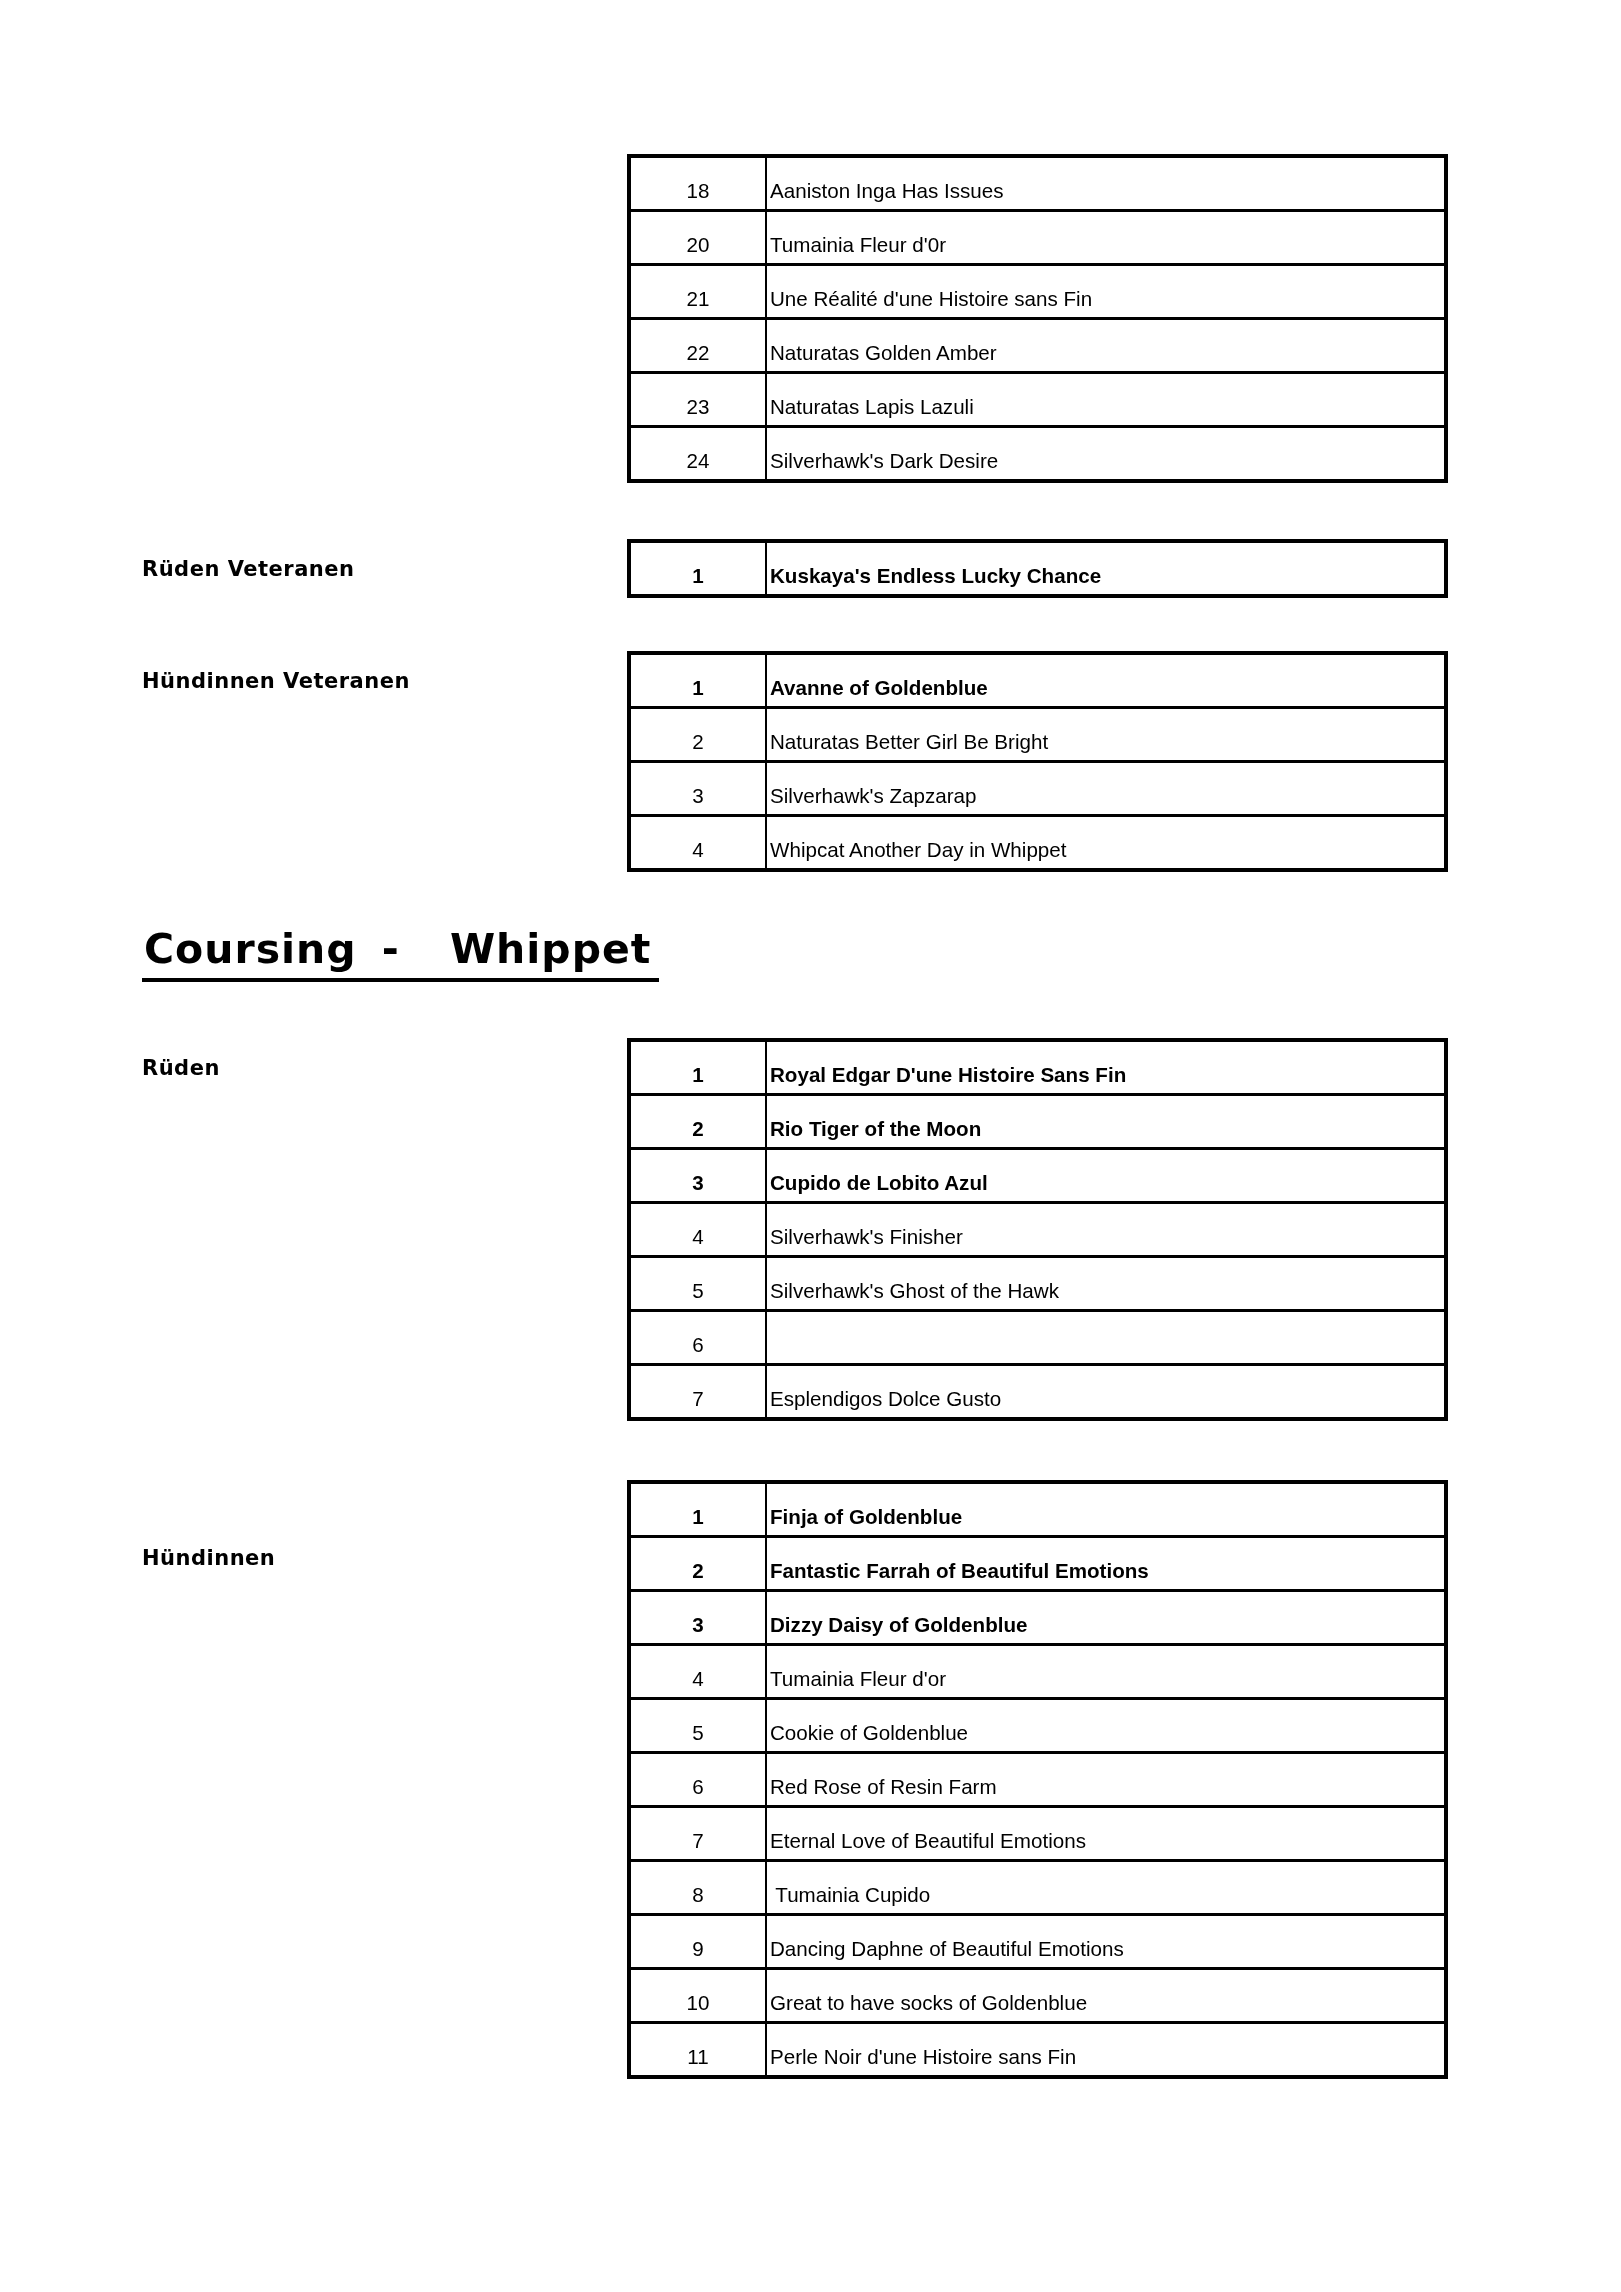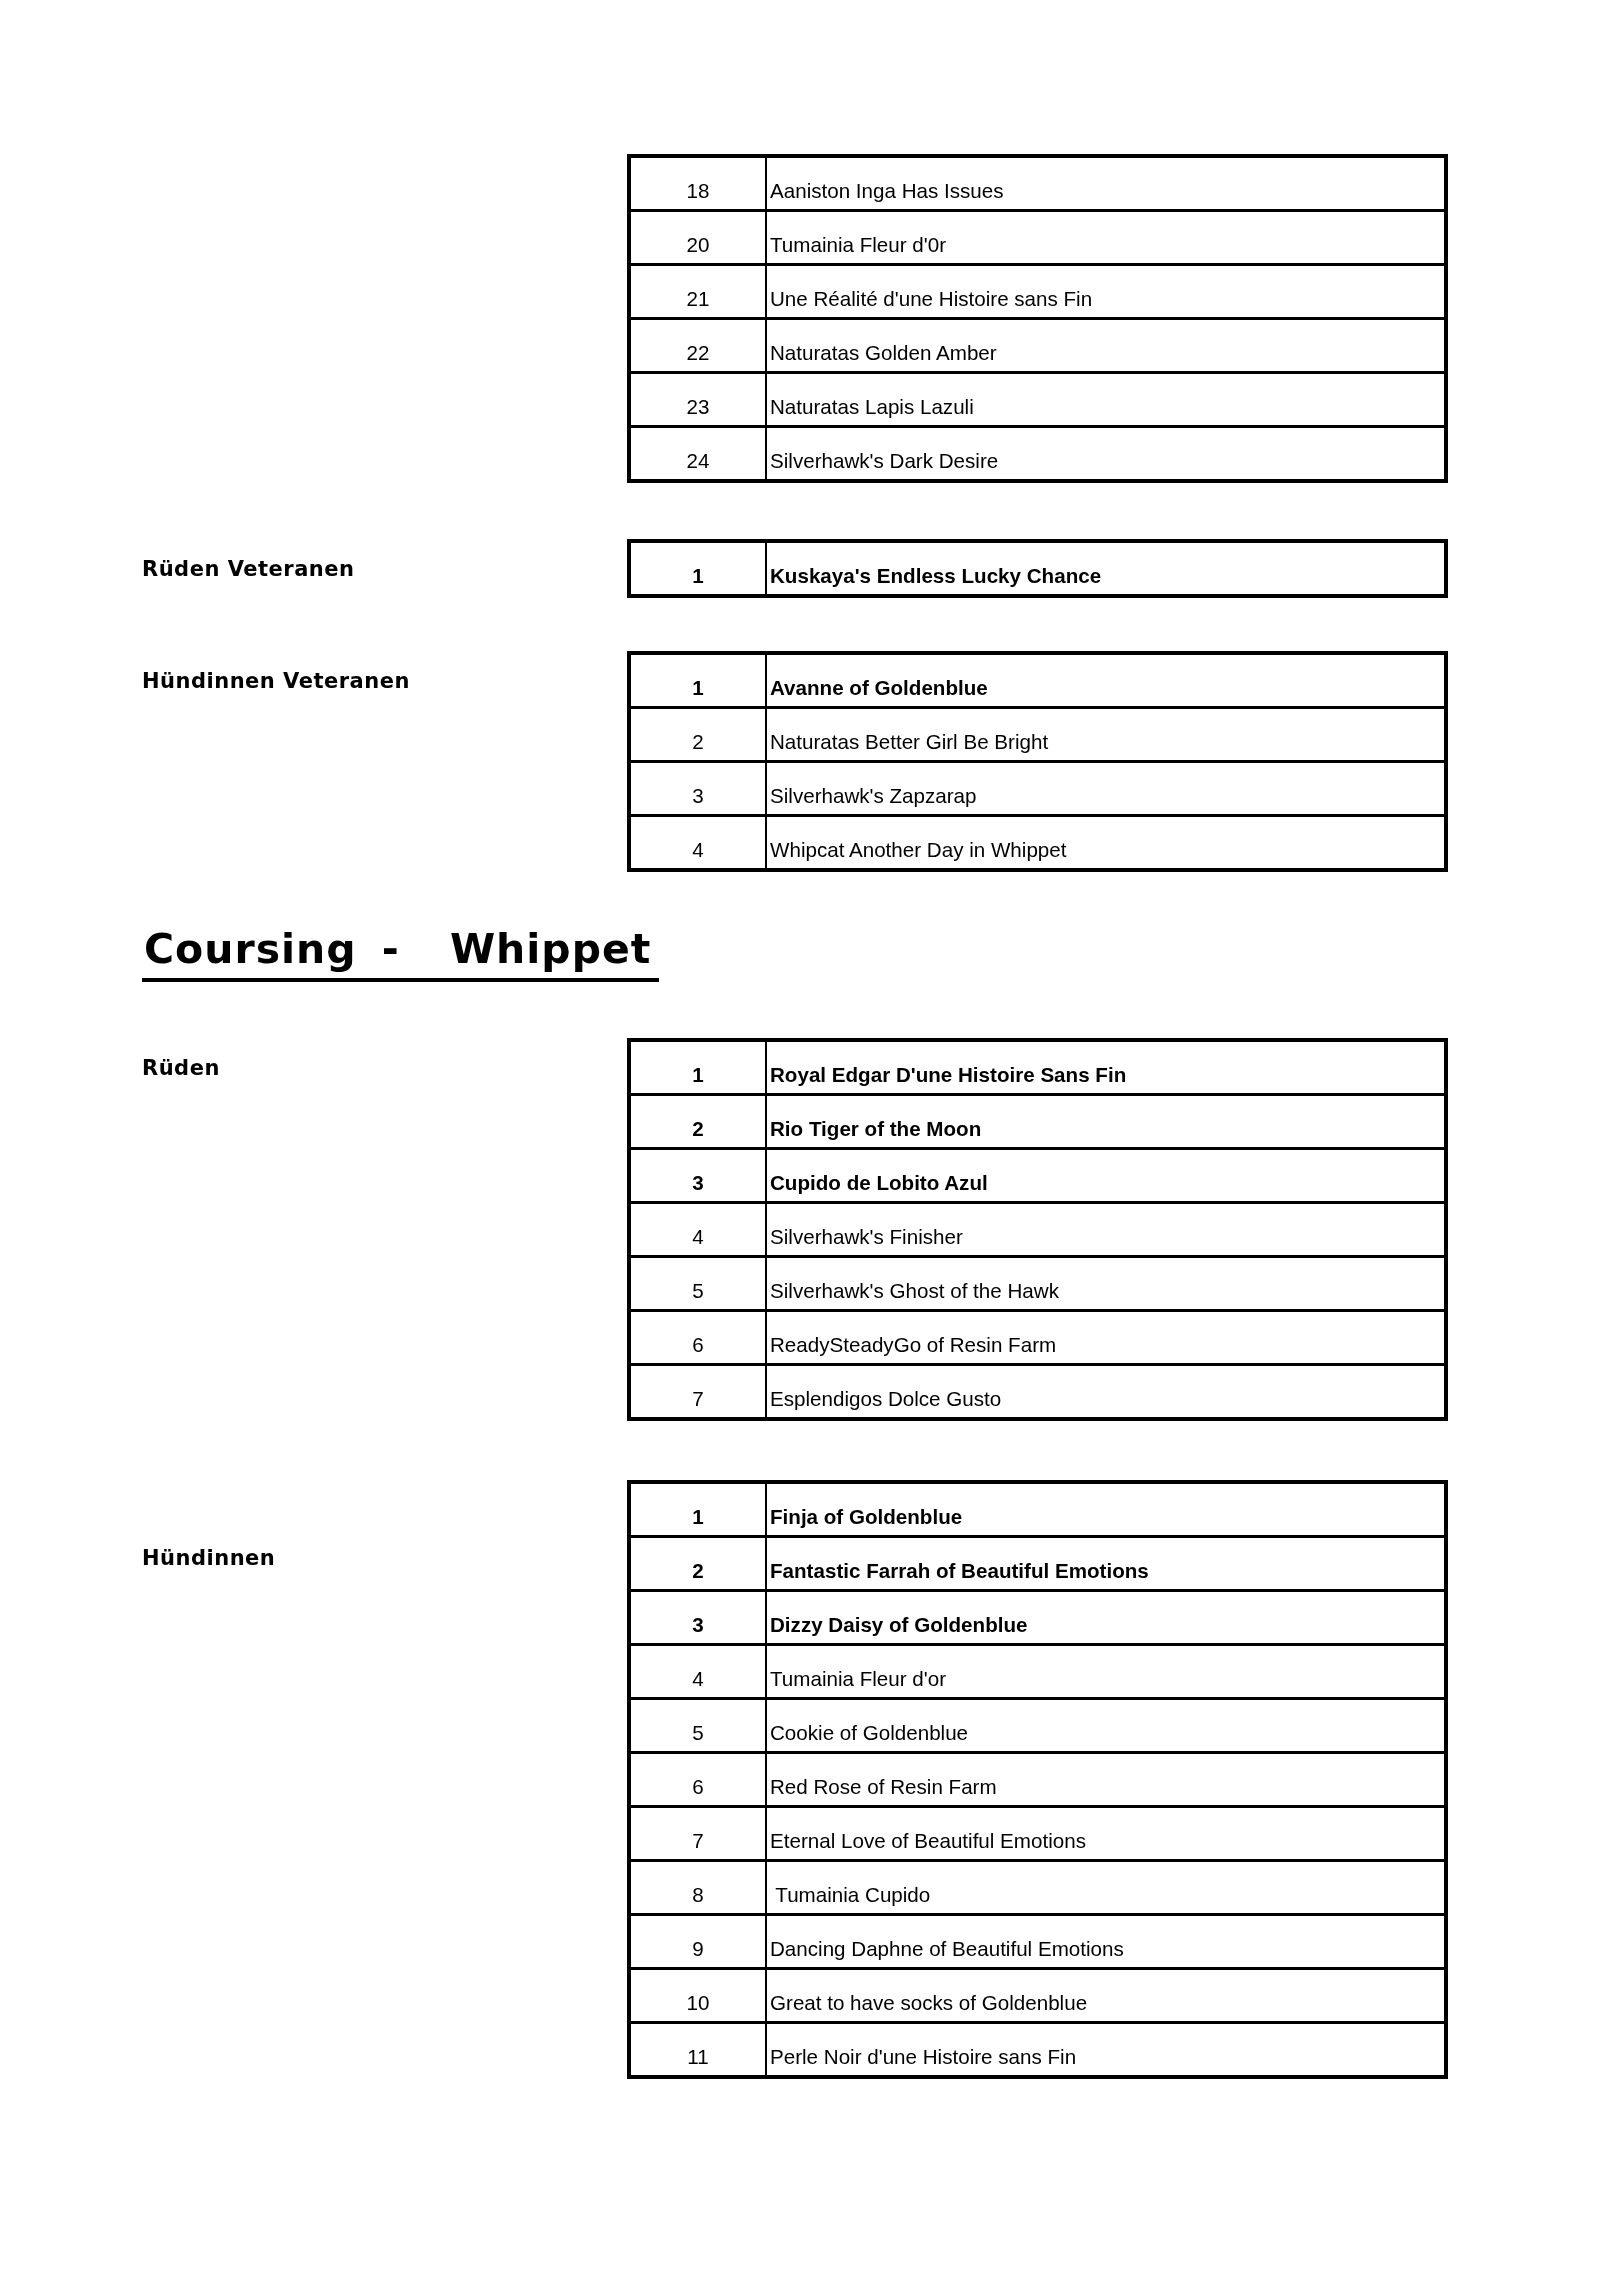--- a/index.html
+++ b/index.html
@@ -151,21 +151,20 @@
       <div class="trow">
         <div class="cell cell-num">4</div>
         <div class="cell cell-name">Silverhawk's Finisher</div>
       </div>
       <div class="trow">
         <div class="cell cell-num">5</div>
         <div class="cell cell-name">Silverhawk's Ghost of the Hawk</div>
       </div>
       <div class="trow">
         <div class="cell cell-num">6</div>
-        <div class="cell cell-name">ReadySteadyGo of Resin Farm</div>
       </div>
       <div class="trow">
         <div class="cell cell-num">7</div>
         <div class="cell cell-name">Esplendigos Dolce Gusto</div>
       </div>
     </div>
 
   <div class="section-label" style="top:1491px;margin-top:48px;">Hündinnen</div>
   <div class="rtable" style="top:1480px;">
       <div class="trow bold">

